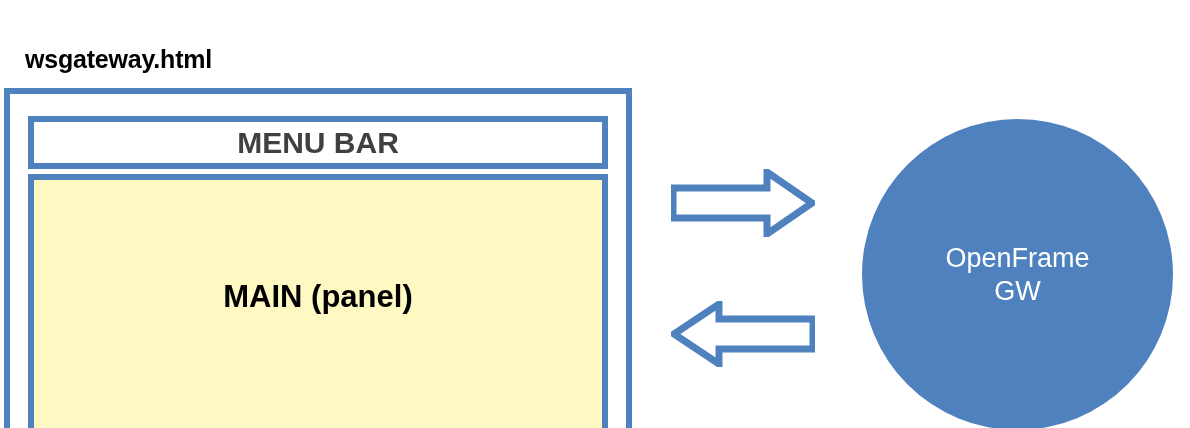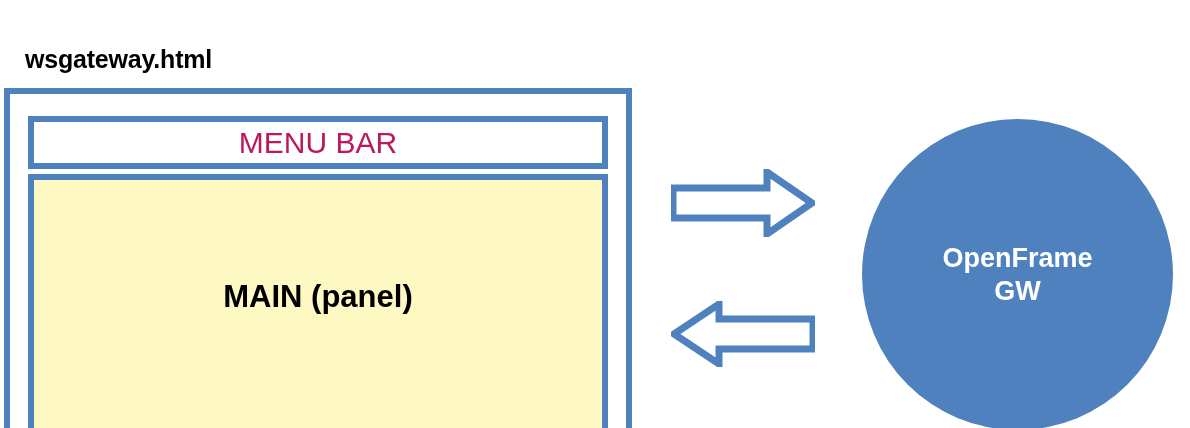--- a/index.html
+++ b/index.html
@@ -58,22 +58,22 @@
     height: 53px;
     box-sizing: border-box;
     border: 6px solid #4E81BD;
     background: #ffffff;
     display: flex;
     align-items: center;
     justify-content: center;
   }
   .menu-bar-label {
     font-size: 30px;
-    font-weight: normal;
-    color: #be185d;
+    font-weight: bold;
+    color: #404040;
     line-height: 1;
     white-space: nowrap;
   }
 
   
   .main-panel {
     position: absolute;
     left: 28px;
     top: 143px;
     width: 580px;
@@ -120,21 +120,21 @@
     height: 311px;
     border-radius: 50%;
     background: #4E81BD;
     display: flex;
     flex-direction: column;
     align-items: center;
     justify-content: center;
   }
   .gateway-line {
     font-size: 27px;
-    font-weight: bold;
+    font-weight: normal;
     color: #ffffff;
     line-height: 1.22;
     text-align: center;
     white-space: nowrap;
   }
 </style>
 </head>
 <body>
 
 <div id="diagram">

